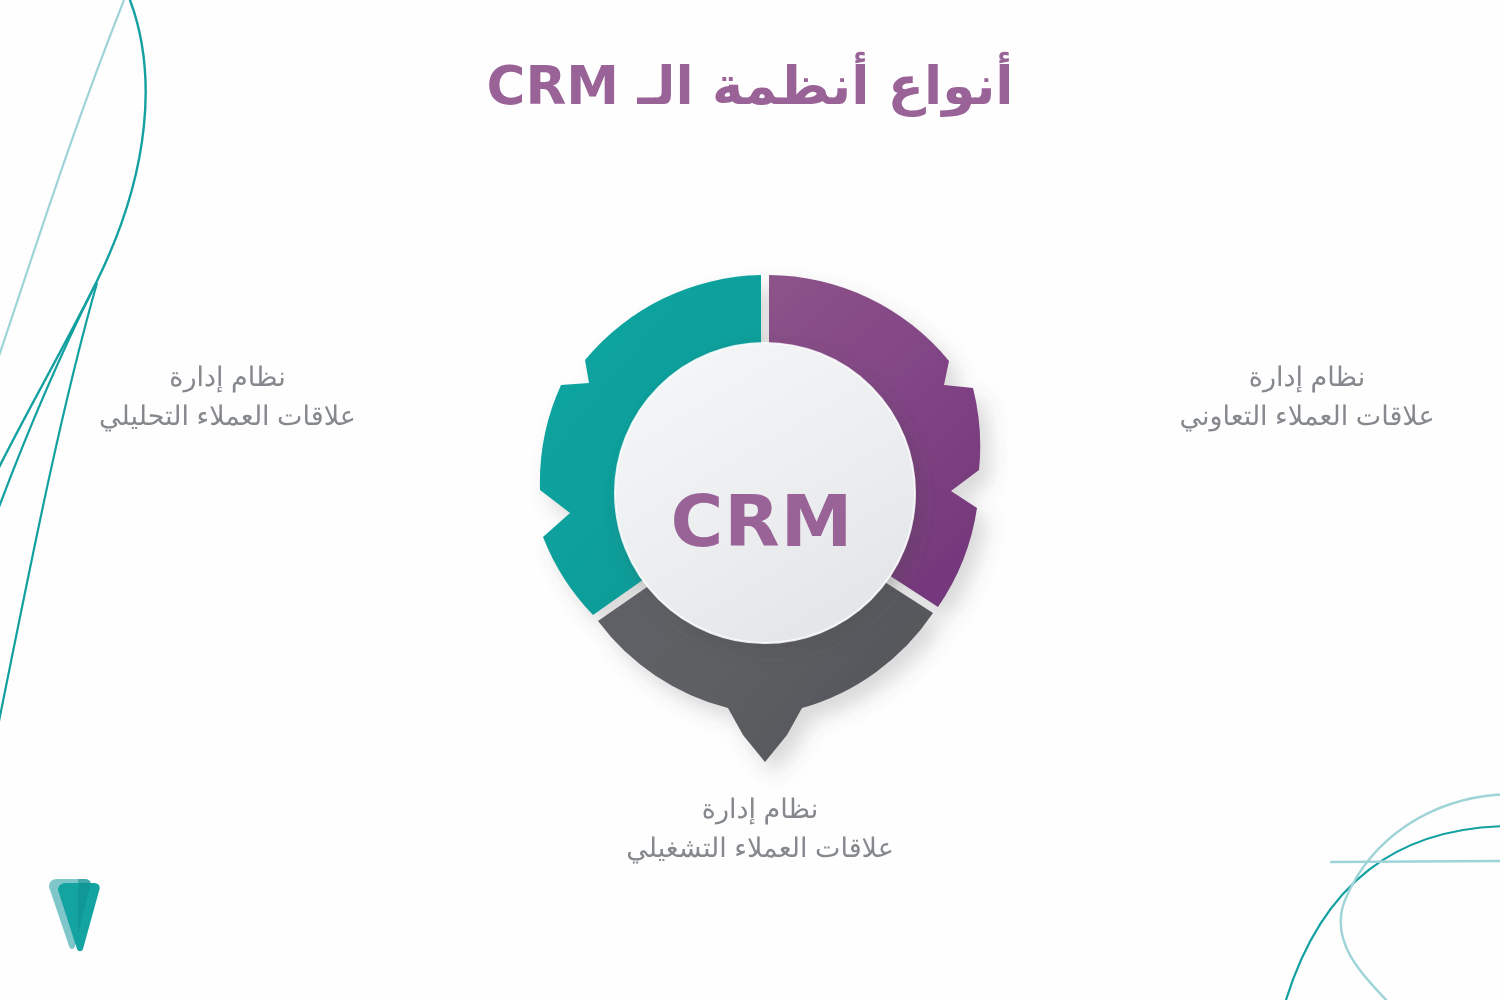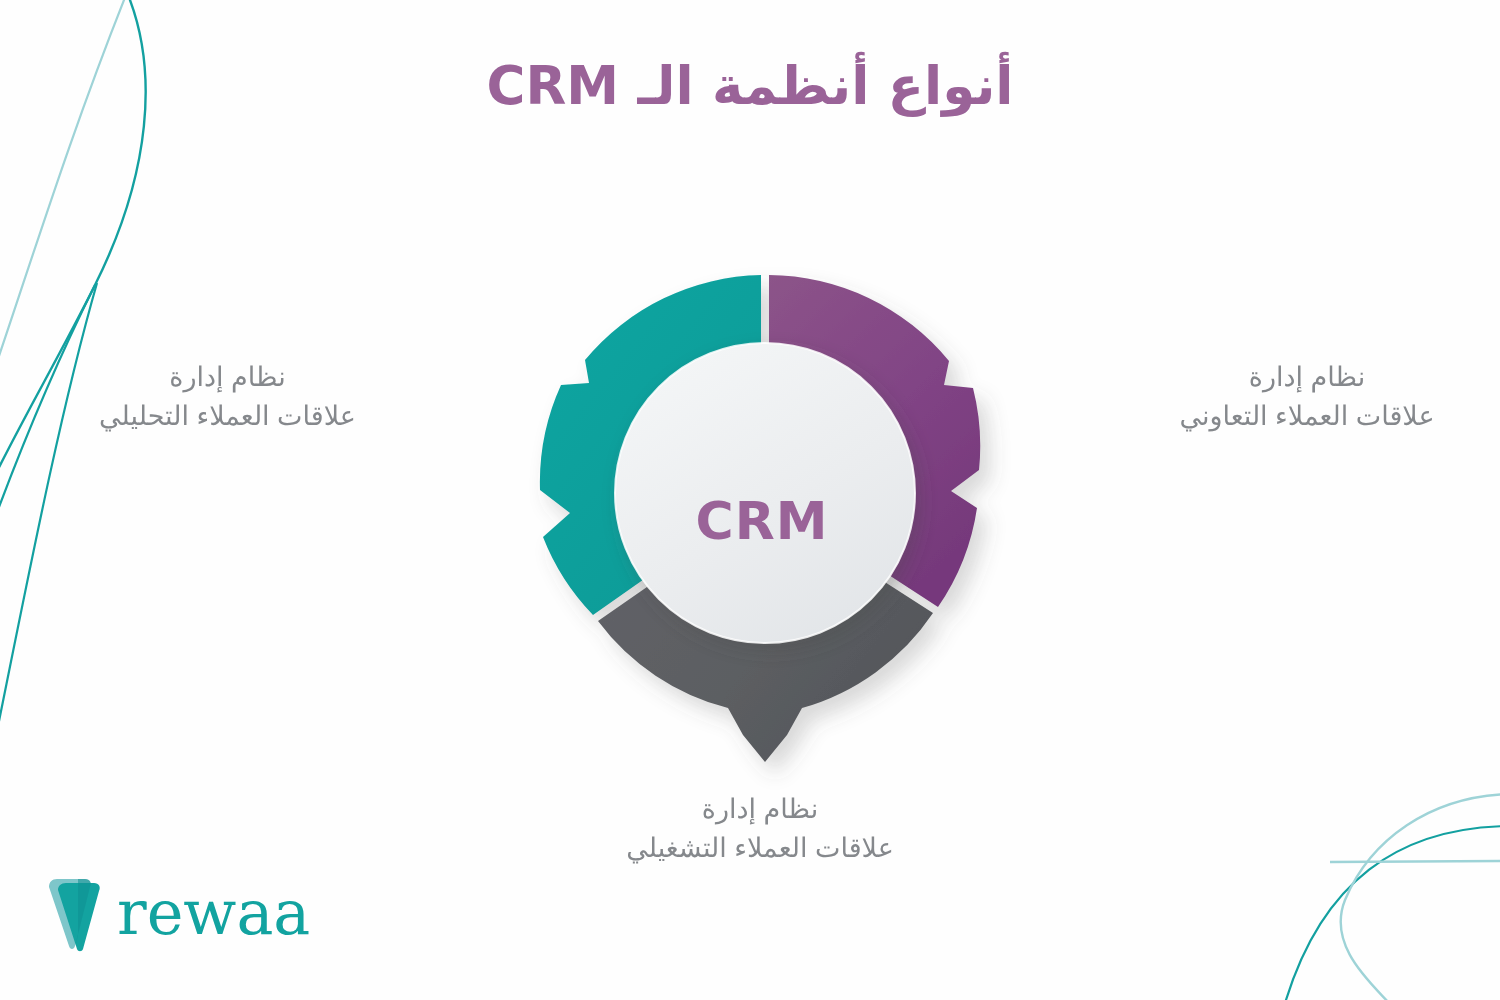--- a/index.html
+++ b/index.html
@@ -69,21 +69,21 @@
     left: 0;
     top: 0;
     width: 500px;
     height: 520px;
     display: flex;
     align-items: center;
     justify-content: center;
     pointer-events: none;
   }
   #center-label .crm-text {
-    font-size: 52px;
+    font-size: 72px;
     font-weight: bold;
     color: #9a6398;
     letter-spacing: 1px;
     transform: translate(-3px, -4px);
     font-family: "DejaVu Sans", "Liberation Sans", sans-serif;
   }
 
   
   .seg-label {
     position: absolute;
@@ -245,16 +245,15 @@
 
   <div id="logo">
     <svg id="logo-mark" viewBox="0 0 62 76" xmlns="http://www.w3.org/2000/svg">
 
       <path d="M 4 11 C 4 6, 7 3, 12 3 L 40 3 C 45 3, 47 7, 45 11 L 30 70 C 29 74, 25 74, 24 70 Z" fill="#7ec6ca"></path>
 
       <path d="M 13 14 C 13 10, 16 7, 21 7 L 49 7 C 54 7, 56 11, 54 15 L 38 73 C 37 76, 33 76, 32 73 Z" fill="#13a3a0"></path>
 
       <path d="M 30 70 L 45 11 C 47 7, 45 3, 40 3 L 33 3 L 33 60 Z" fill="#0f8f92" opacity="0.55"></path>
     </svg>
-    <span id="logo-word">rewaa</span>
   </div>
 
 </div>
 
 </body></html>

